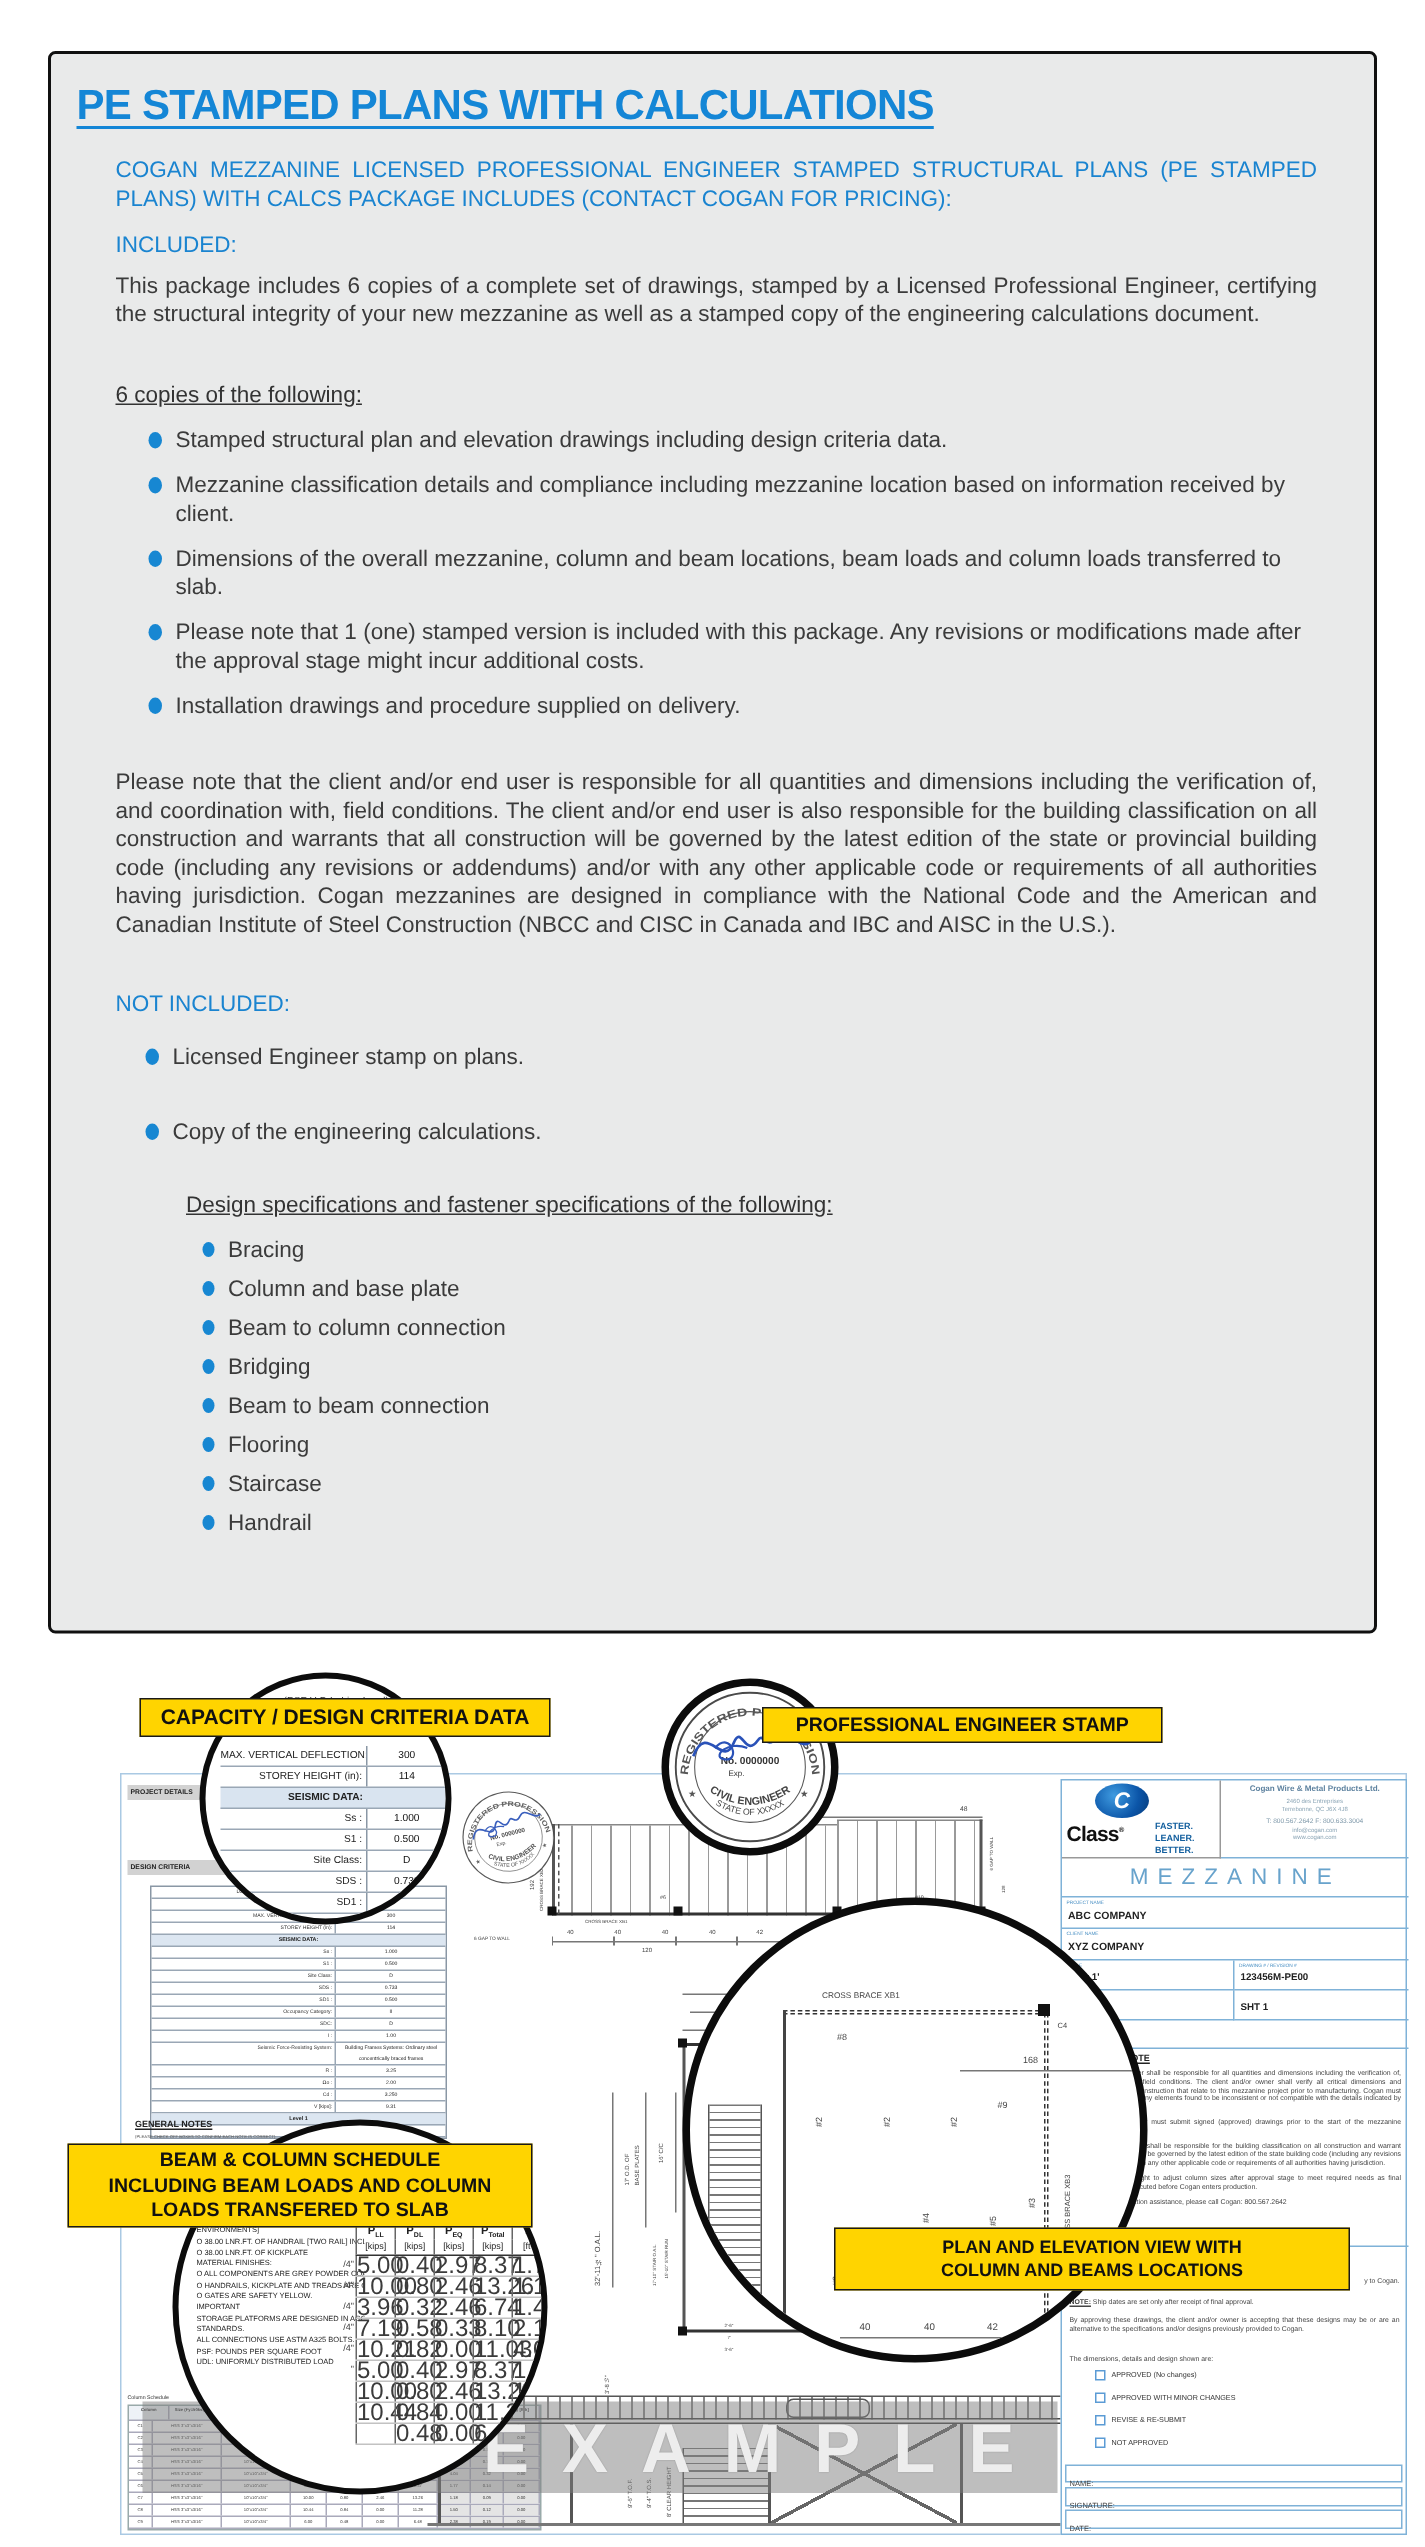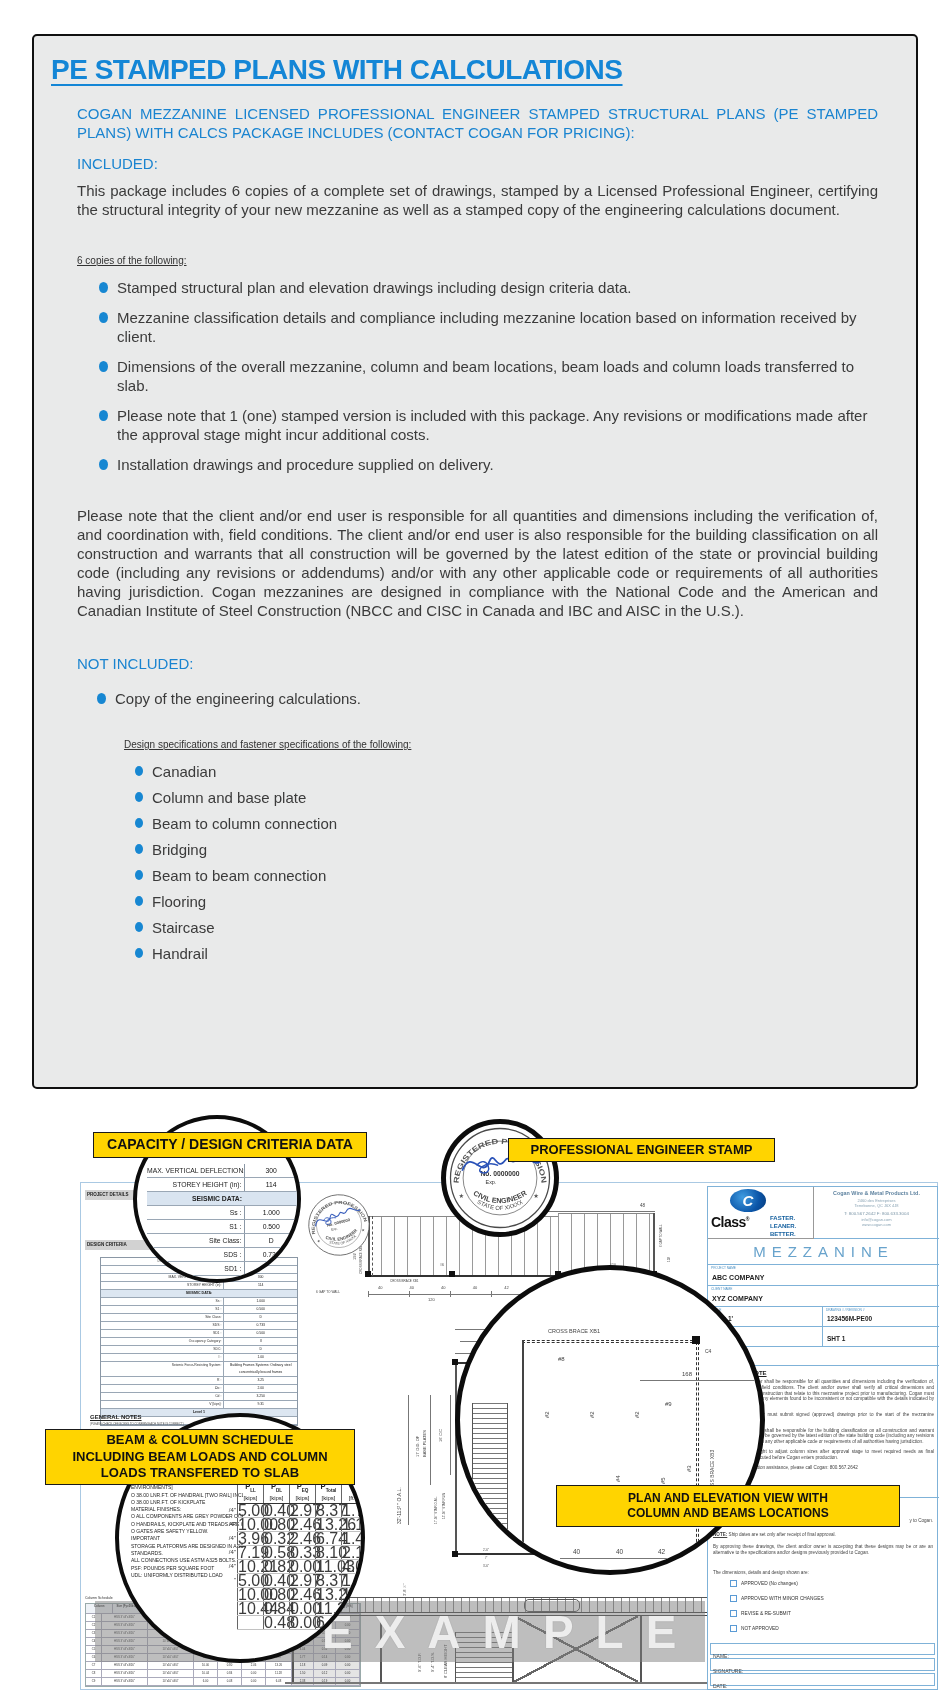--- a/index.html
+++ b/index.html
@@ -8,21 +8,21 @@
   .abs{position:absolute;}
 
   
   .infobox{position:absolute;left:32px;top:34px;width:886px;height:1055px;
     background:#e9eaea;border:2px solid #101010;border-radius:5px;
     padding:10px 38px 0 15px;box-sizing:border-box;}
   .title{color:#1486d6;font-size:28px;font-weight:bold;letter-spacing:-0.5px;
     text-decoration:underline;text-underline-offset:5px;margin:8px 0 18px 2px;}
   .blue{color:#1a84d0;}
   .para{font-size:15px;line-height:19px;text-align:justify;margin:0 0 0 28px;}
-  .head-u{font-size:10px;color:#333;text-decoration:underline;margin-left:28px;}
+  .head-u{font-size:15px;color:#333;text-decoration:underline;margin-left:28px;}
   ul.blist{list-style:none;margin:12px 0 0 50px;padding:0;}
   ul.blist li{display:flex;align-items:flex-start;margin-bottom:11px;
     font-size:15px;line-height:19px;color:#3b3b3b;}
   .dot{flex:0 0 auto;width:9px;height:11px;border-radius:50%;background:#1787d2;
     margin:4px 9px 0 0;}
   ul.ni li{margin-bottom:31px;}
   ul.ds{margin-left:86px;}
   ul.ds li{margin-bottom:7px;}
   ul.ds .dot{width:8px;height:10px;}
 
@@ -124,33 +124,37 @@
         <span class="dot"></span>
         <span class="bt">Installation drawings and procedure supplied on delivery.</span>
       </li>
     </ul>
 
   <p class="para" style="margin-top:32px;">Please note that the client and/or end user is responsible for all quantities and dimensions including the verification of, and coordination with, field conditions. The client and/or end user is also responsible for the building classification on all construction and warrants that all construction will be governed by the latest edition of the state or provincial building code (including any revisions or addendums) and/or with any other applicable code or requirements of all authorities having jurisdiction. Cogan mezzanines are designed in compliance with the National Code and the American and Canadian Institute of Steel Construction (NBCC and CISC in Canada and IBC and AISC in the U.S.).</p>
 
   <p class="para blue" style="margin-top:34px;">NOT INCLUDED:</p>
   <ul class="blist ni" style="margin-left:48px;margin-top:16px;">
 
+      <li>
+        <span class="dot"></span>
+        <span class="bt">Licensed Engineer stamp on plans.</span>
+      </li>
 
       <li>
         <span class="dot"></span>
         <span class="bt">Copy of the engineering calculations.</span>
       </li>
     </ul>
 
   <p class="head-u" style="margin:16px 0 0 75px;text-decoration:underline;"> Design specifications and fastener specifications of the following:</p>
   <ul class="blist ds">
 
       <li>
         <span class="dot"></span>
-        <span class="bt">Canadian</span>
+        <span class="bt">Bracing</span>
       </li>
 
       <li>
         <span class="dot"></span>
         <span class="bt">Column and base plate</span>
       </li>
 
       <li>
         <span class="dot"></span>
         <span class="bt">Beam to column connection</span>

